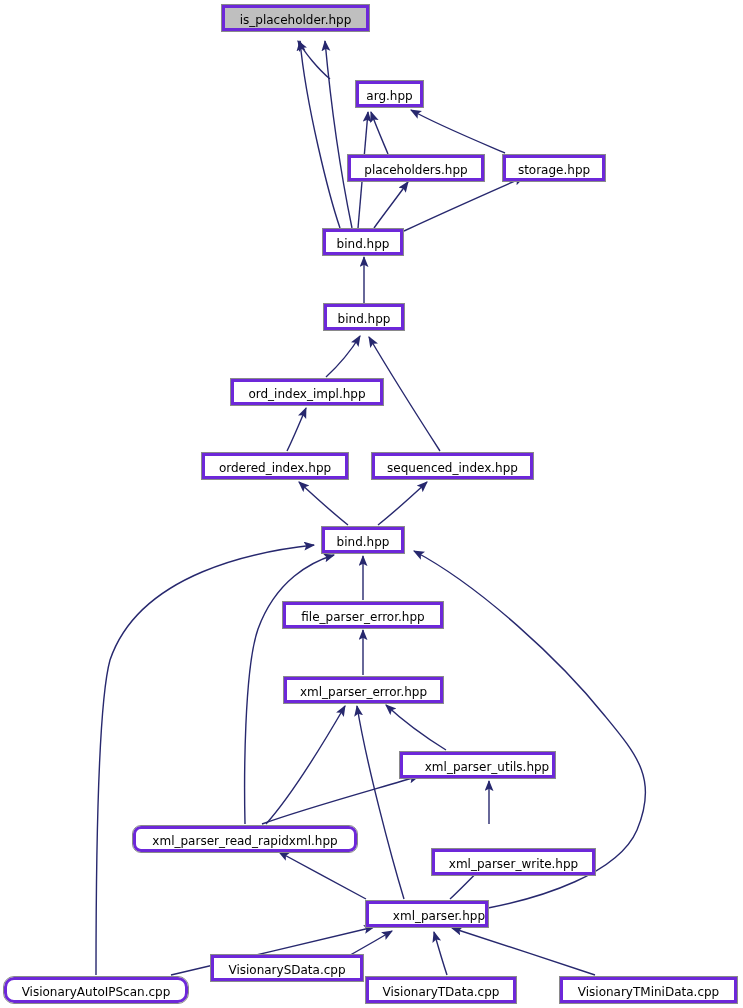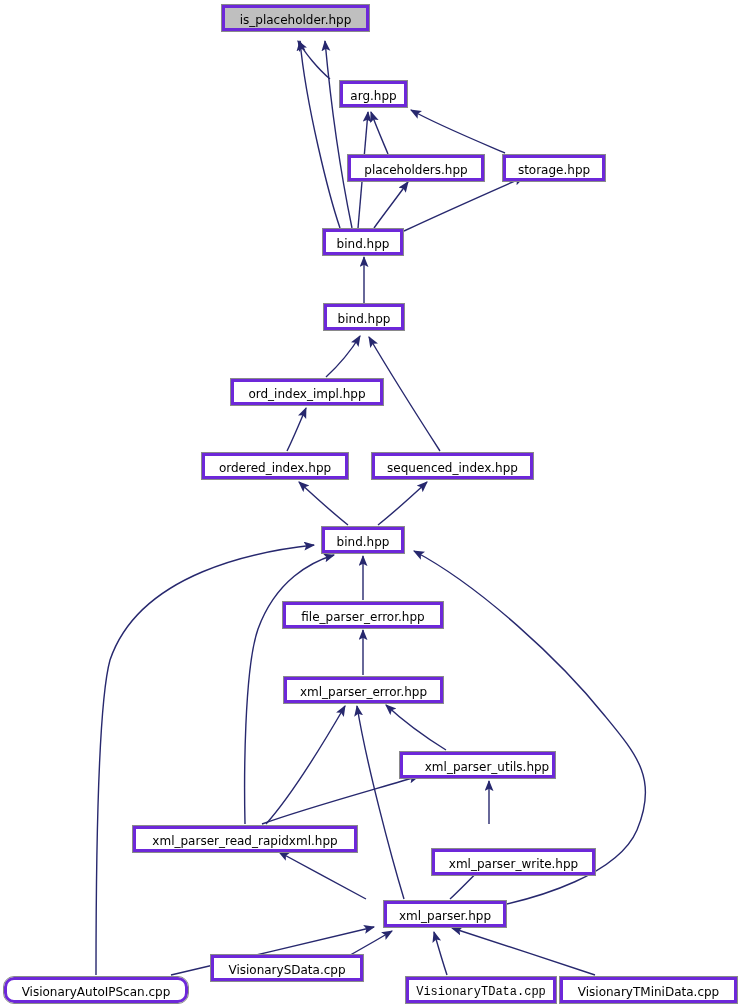--- a/index.html
+++ b/index.html
@@ -79,33 +79,33 @@
         <path d="M366,899 C342,886 305,866 279,852" marker-end="url(#ah)"></path>
         <path d="M450,899 C464,886 481,868 494,855" marker-end="url(#ah)"></path>
         <path d="M171,975 C226,962 320,940 374,927" marker-end="url(#ah)"></path>
         <path d="M314,975 C338,962 370,944 392,931" marker-end="url(#ah)"></path>
         <path d="M447,975 C443,963 438,946 434,932" marker-end="url(#ah)"></path>
         <path d="M595,975 C553,961 489,940 452,928" marker-end="url(#ah)"></path>
       </g>
   </svg>
   <div id="nodes">
       <div class="node root" style="left: 222px; top: 5px; width: 147px;">is_placeholder.hpp</div>
-      <div class="node" style="left: 340px; top: 81px; width: 67px;">arg.hpp</div>
+      <div class="node" style="left: 356px; top: 81px; width: 67px;">arg.hpp</div>
       <div class="node" style="left: 348px; top: 155px; width: 136px;">placeholders.hpp</div>
       <div class="node" style="left: 503px; top: 155px; width: 102px;">storage.hpp</div>
       <div class="node" style="left: 323px; top: 229px; width: 80px;">bind.hpp</div>
       <div class="node" style="left: 324px; top: 304px; width: 80px;">bind.hpp</div>
       <div class="node" style="left: 231px; top: 379px; width: 152px;">ord_index_impl.hpp</div>
       <div class="node" style="left: 202px; top: 453px; width: 146px;">ordered_index.hpp</div>
       <div class="node" style="left: 372px; top: 453px; width: 161px;">sequenced_index.hpp</div>
       <div class="node" style="left: 322px; top: 527px; width: 82px;">bind.hpp</div>
       <div class="node" style="left: 283px; top: 602px; width: 160px;">file_parser_error.hpp</div>
       <div class="node" style="left: 284px; top: 677px; width: 159px;">xml_parser_error.hpp</div>
       <div class="node" style="left: 400px; top: 752px; width: 155px; padding-left: 19px;">xml_parser_utils.hpp</div>
-      <div class="node" style="left: 133px; top: 826px; width: 224px;">xml_parser_read_rapidxml.hpp</div>
+      <div class="node" style="left: 133px; top: 826px; width: 224px; border-radius: 8px;">xml_parser_read_rapidxml.hpp</div>
       <div class="node" style="left: 432px; top: 826px; width: 163px; margin-top: 23px;">xml_parser_write.hpp</div>
-      <div class="node" style="left: 384px; top: 901px; width: 122px;">xml_parser.hpp</div>
+      <div class="node" style="left: 366px; top: 901px; width: 122px; text-align: right;">xml_parser.hpp</div>
       <div class="node" style="left: 4px; top: 977px; width: 184px; border-radius: 10px;">VisionaryAutoIPScan.cpp</div>
       <div class="node" style="left: 211px; top: 955px; width: 152px;">VisionarySData.cpp</div>
-      <div class="node" style="left: 406px; top: 977px; width: 150px; font-family: Liberation Mono, monospace;">VisionaryTData.cpp</div>
+      <div class="node" style="left: 366px; top: 977px; width: 150px;">VisionaryTData.cpp</div>
       <div class="node" style="left: 560px; top: 977px; width: 177px;">VisionaryTMiniData.cpp</div>
     </div>
 </div>
 
 </body></html>

